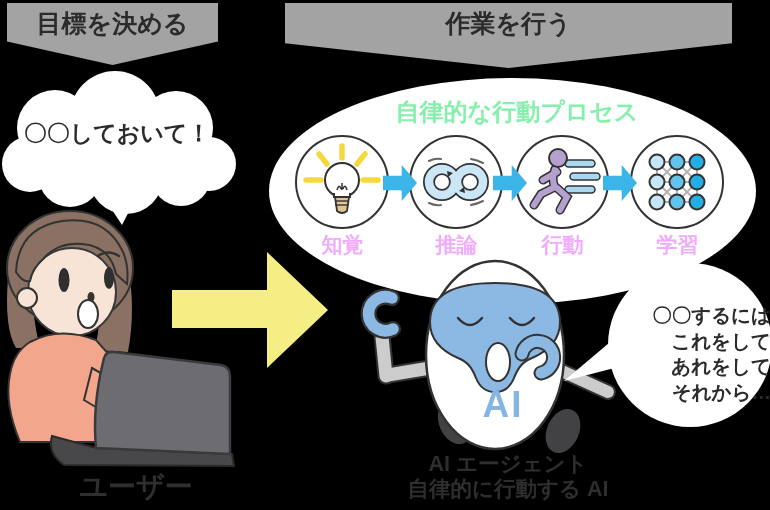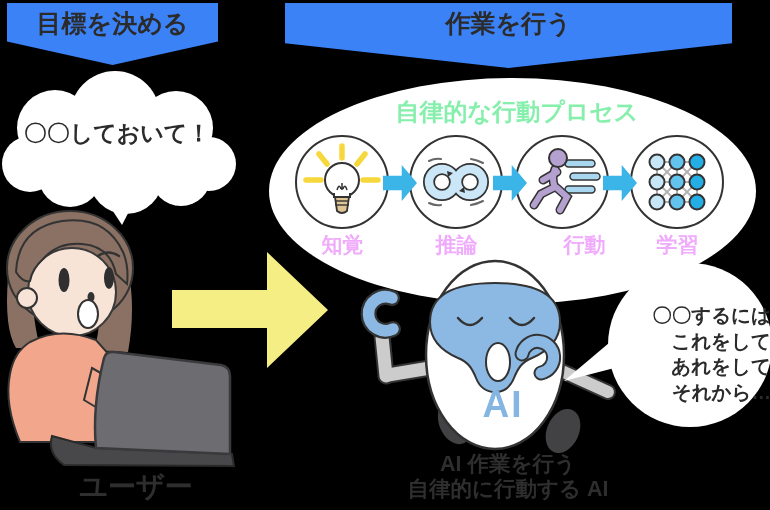--- a/index.html
+++ b/index.html
@@ -2,21 +2,21 @@
 <html><head>
 <meta charset="utf-8">
 <style>
   html,body{margin:0;padding:0;background:#000;}
   #stage{
     position:relative;width:770px;height:510px;background:#000;
     overflow:hidden;font-family:"Liberation Sans",sans-serif;color:#2b2b2b;
   }
   .abs{position:absolute;}
   .banner{
-    background:#3b82f6;
+    background:#a3a3a3;
     clip-path:polygon(0 0,100% 0,100% 62%,50% 100%,0 62%);
     text-align:center;font-weight:bold;font-size:25px;color:#2b2b2b;
   }
   .banner .banner-label{display:block;line-height:40px;}
   .big-ellipse{
     left:269px;top:78px;width:487px;height:226px;background:#fff;border-radius:50%;
   }
   .process-title{
     left:367px;top:96px;width:300px;text-align:center;
     font-weight:bold;font-size:24px;color:#86efac;
@@ -159,21 +159,21 @@
           <circle cx="45" cy="65" r="7.5" fill="#62c3ee"></circle>
         <circle cx="65" cy="25" r="7.5" fill="#24aee6"></circle>
           <circle cx="65" cy="45" r="7.5" fill="#24aee6"></circle>
           <circle cx="65" cy="65" r="7.5" fill="#24aee6"></circle>
       </g>
     </svg>
   </div>
 
   <div class="abs step-label" style="left:295px;">知覚</div>
   <div class="abs step-label" style="left:409px;">推論</div>
-  <div class="abs step-label" style="left:537px;">行動</div>
+  <div class="abs step-label" style="left:515px;">行動</div>
   <div class="abs step-label" style="left:630px;">学習</div>
 
   <div class="abs flow-arrow" style="left:383px;"></div>
   <div class="abs flow-arrow" style="left:493px;"></div>
   <div class="abs flow-arrow" style="left:603px;"></div>
 
   <svg class="abs" style="left:0;top:208px;" width="260" height="300" viewBox="0 0 260 300">
     <g>
       <path d="M 8 70 Q 4 120 16 140 L 40 140 Q 30 100 34 70 Z" fill="#8a7164"></path>
       <path d="M 96 60 Q 104 112 94 142 L 128 144 Q 136 100 128 60 Z" fill="#8a7164"></path>
@@ -259,17 +259,17 @@
   <div class="abs agent-bubble-circle"></div>
   <div class="abs agent-bubble-text">
     <span>〇〇するには</span>
     <span>これをして</span>
     <span>あれをして</span>
     <span>それから…</span>
   </div>
 
   <div class="abs caption caption-user">ユーザー</div>
   <div class="abs caption caption-agent">
-    <span>AI 作業を行う</span>
+    <span>AI エージェント</span>
     <span>自律的に行動する AI</span>
   </div>
 
 </div>
 
 </body></html>

